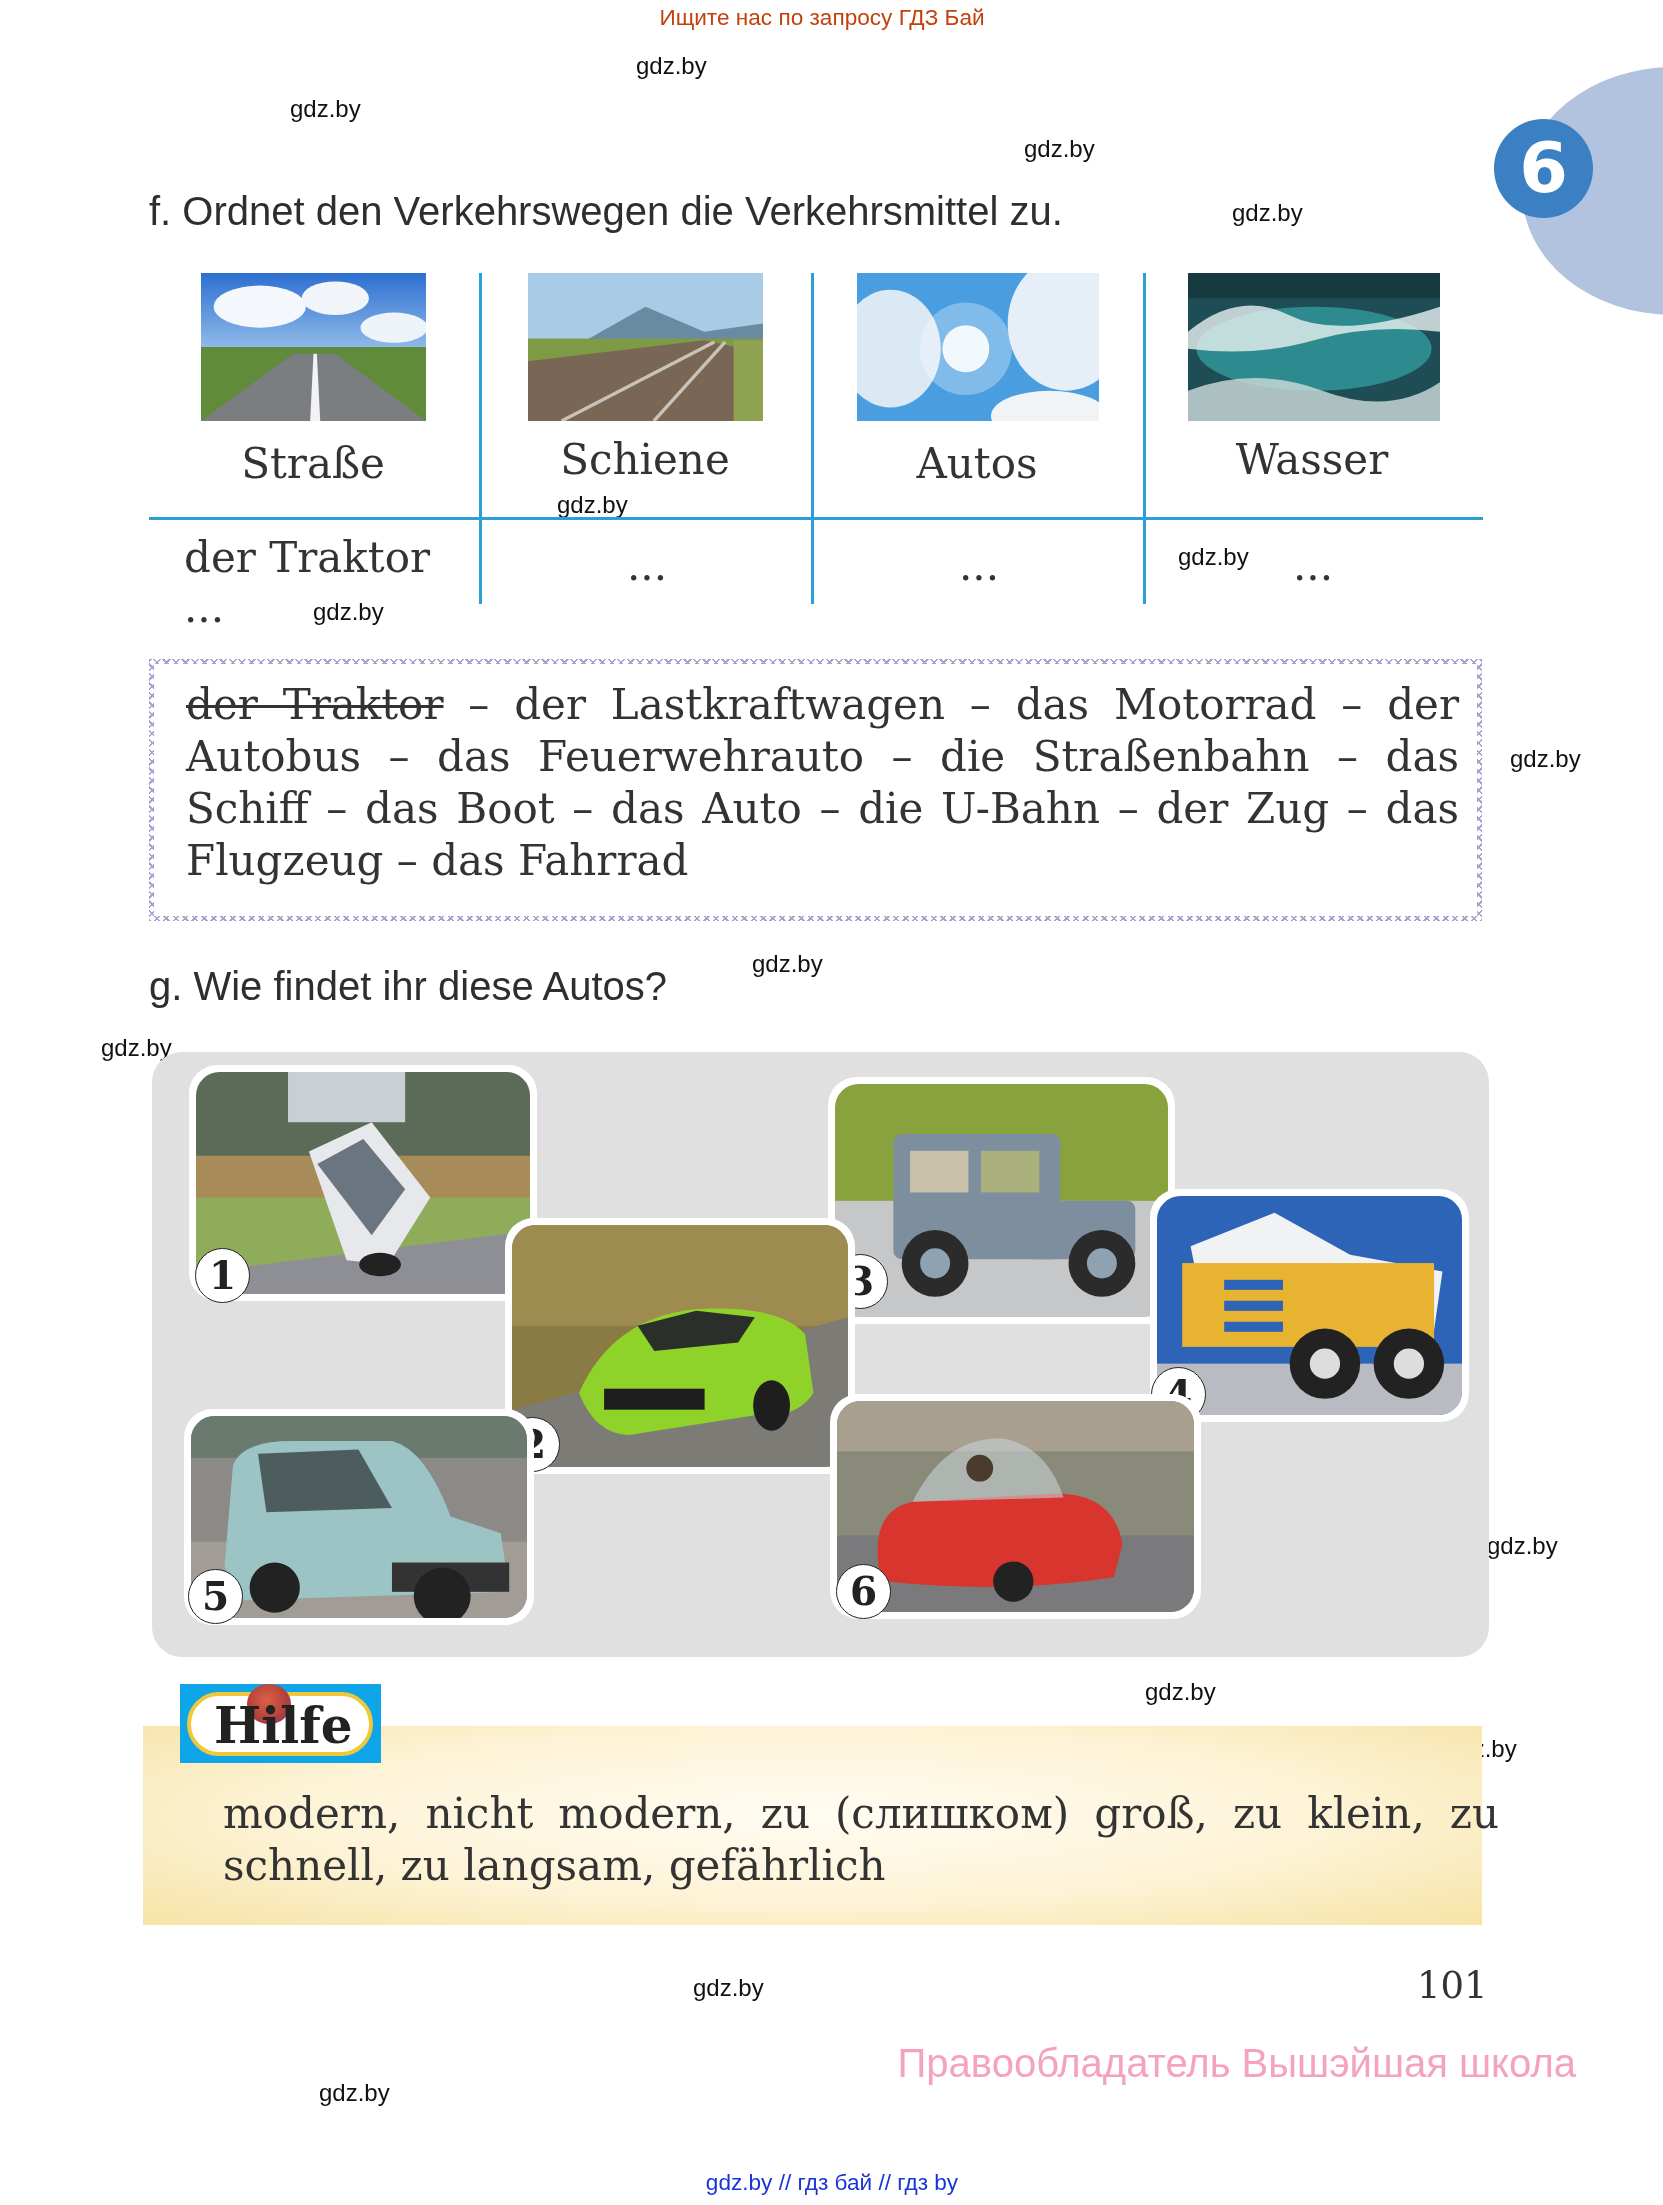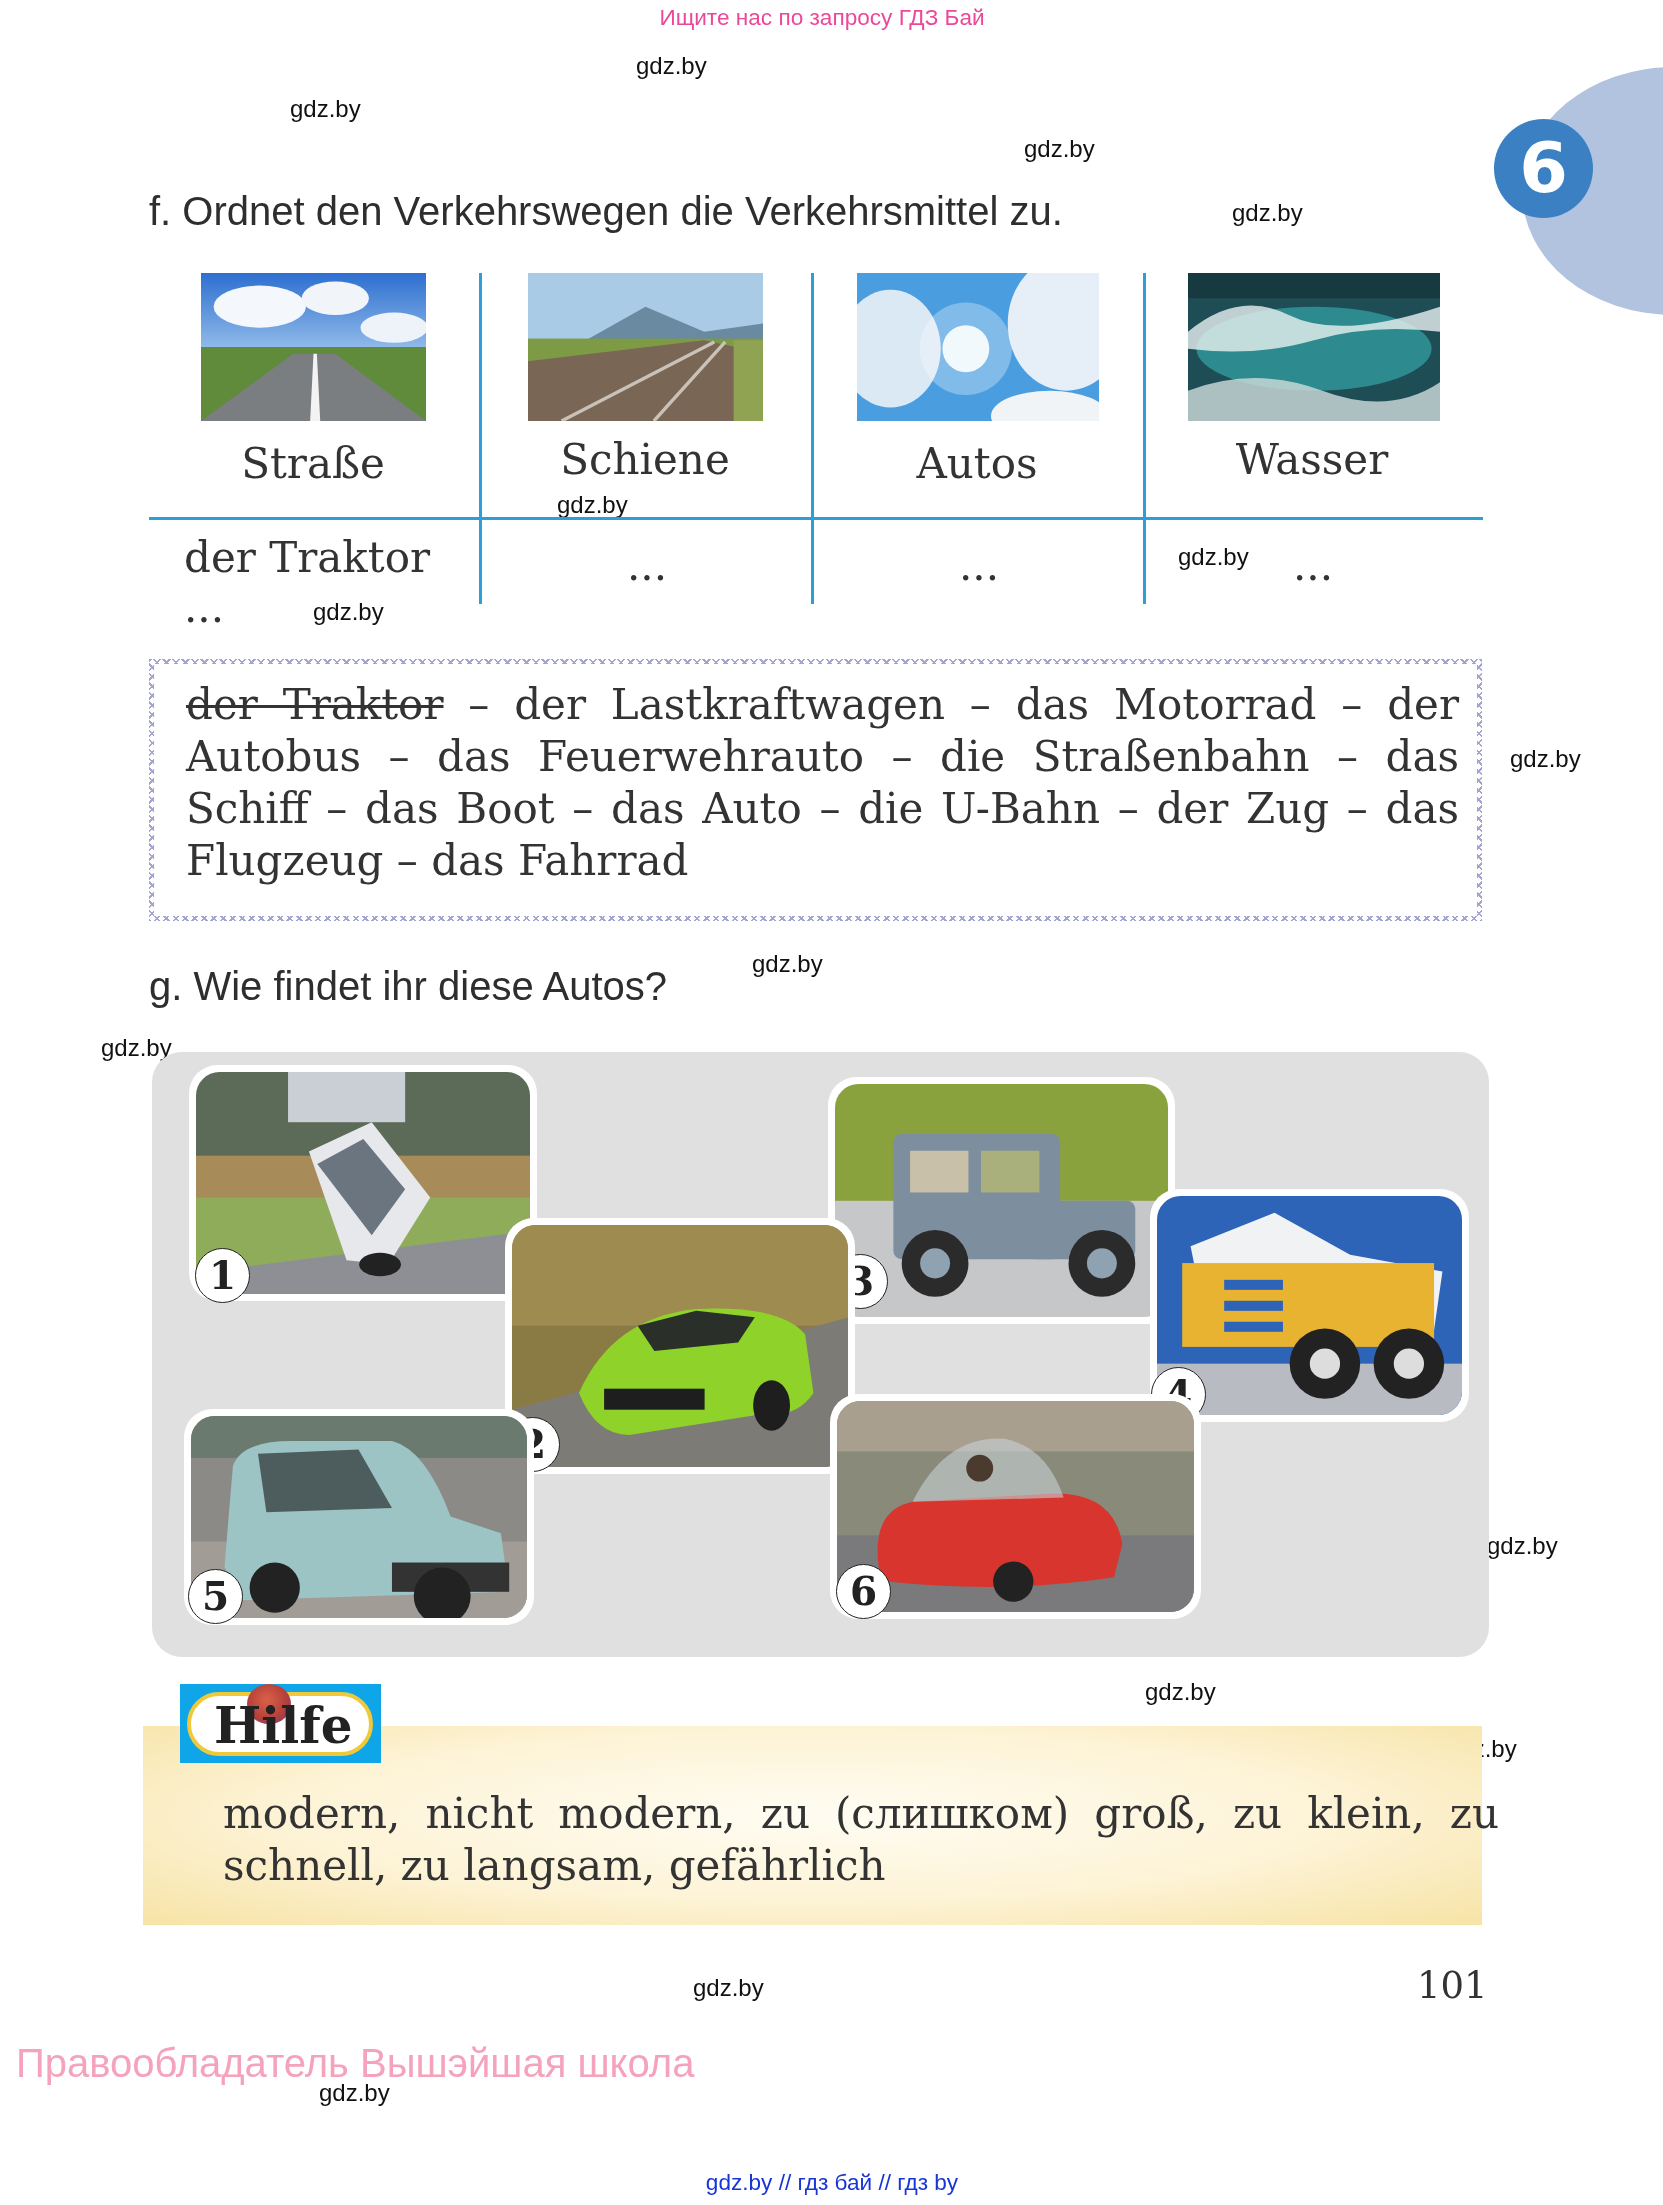--- a/index.html
+++ b/index.html
@@ -1,18 +1,18 @@
 <!DOCTYPE html>
 <html style="font-size:13.4px"><head>
 <meta charset="utf-8">
 <style>
   html, body { margin:0; padding:0; }
   body { width:1664px; height:2205px; position:relative; background:#ffffff; overflow:hidden; font-family:"Liberation Sans", sans-serif; color:#2b2b2b; }
   .wm { position:absolute; font-family:"Liberation Sans", sans-serif; font-size:24px; color:#111; line-height:1; white-space:nowrap; }
-  .top-banner { position:absolute; left:0; width:1644px; top:5px; text-align:center; font-size:22.6px; color:#ec4899; }
+  .top-banner { position:absolute; left:0; width:1644px; top:5px; text-align:center; font-size:22.6px; color:#c2410c; }
   .chapter-bg { position:absolute; left:1522px; top:67px; width:302px; height:248px; border-radius:50%; background:#b1c3df; }
   .chapter-badge { position:absolute; left:1494px; top:119px; width:99px; height:99px; border-radius:50%; background:#3a80c3; color:#fff; font-family:"DejaVu Sans", sans-serif; font-weight:bold; font-size:70px; line-height:99px; text-align:center; }
   .task-heading { position:absolute; font-family:"Liberation Sans", sans-serif; font-size:40px; color:#2e2e2e; white-space:nowrap; line-height:1; }
   .serif { font-family:"DejaVu Serif", serif; color:#333; }
   .thumb { position:absolute; top:273px; height:148px; }
   .grid-v { position:absolute; width:2.5px; background:#2b9fd6; top:273px; height:331px; }
   .grid-h { position:absolute; left:149px; width:1334px; top:517px; height:2.5px; background:#2b9fd6; }
   .col-label { position:absolute; top:443px; font-size:42px; text-align:center; width:332px; line-height:1; }
   .cell-text { position:absolute; font-size:42px; line-height:1; white-space:nowrap; }
   .wordbox { position:absolute; left:149px; top:659px; width:1333px; height:262px; box-sizing:border-box;
@@ -28,21 +28,21 @@
   .photo-inner { width:100%; height:100%; border-radius:23.5px; overflow:hidden; position:relative; }
   .num { position:absolute; width:55px; height:55px; border-radius:50%; background:#fff; border:1.7px solid #222; box-sizing:border-box; font-family:"DejaVu Serif", serif; font-weight:bold; font-size:39px; line-height:52px; text-align:center; color:#222; }
   .hilfe-box { position:absolute; left:143px; top:1726px; width:1339px; height:199px;
      background: radial-gradient(ellipse at 50% 45%, #fffcf2 0%, #fdf3d6 55%, #f7e3a5 100%); }
   .hilfe-badge { position:absolute; left:180px; top:1684px; width:201px; height:79px; background:#0ea5e9; }
   .hilfe-pill { position:absolute; left:6.7px; top:8.4px; width:186px; height:64px; border-radius:34px; border:4.2px solid #f0c93a; box-sizing:border-box; background:#fff; }
   .hilfe-dot { position:absolute; left:67px; top:0px; width:44px; height:40px; border-radius:50%; background:radial-gradient(circle at 45% 40%, #d9614a 0%, #b6413a 55%, #6e3a7a 100%); }
   .hilfe-label { position:absolute; left:34px; top:17px; font-family:"DejaVu Serif", serif; font-weight:bold; font-size:50px; line-height:1; color:#222; }
   .hilfe-text { position:absolute; left:183px; top:1788px; width:1276px; font-size:42px; line-height:52px; text-align:justify; text-align-last:left;margin-left:40px; }
   .page-num { position:absolute; left:1417px; top:1964px; font-size:37px; }
-  .copyright { position:absolute; left:0; width:1576px; top:2041px; text-align:left; font-size:40px; color:#f5a3bd;margin-left:16px; }
+  .copyright { position:absolute; left:0; width:1576px; top:2041px; text-align:right; font-size:40px; color:#f5a3bd; }
   .footer-links { position:absolute; left:0; width:1664px; top:2170px; text-align:center; font-size:22.6px; color:#1a35d6; }
 </style>
 </head>
 <body>
 
 <div class="top-banner">Ищите нас по запросу ГДЗ Бай</div>
 
 <div class="wm" style="left:636px;top:54px">gdz.by</div>
 <div class="wm" style="left:290px;top:97px">gdz.by</div>
 <div class="wm" style="left:1024px;top:137px">gdz.by</div>

